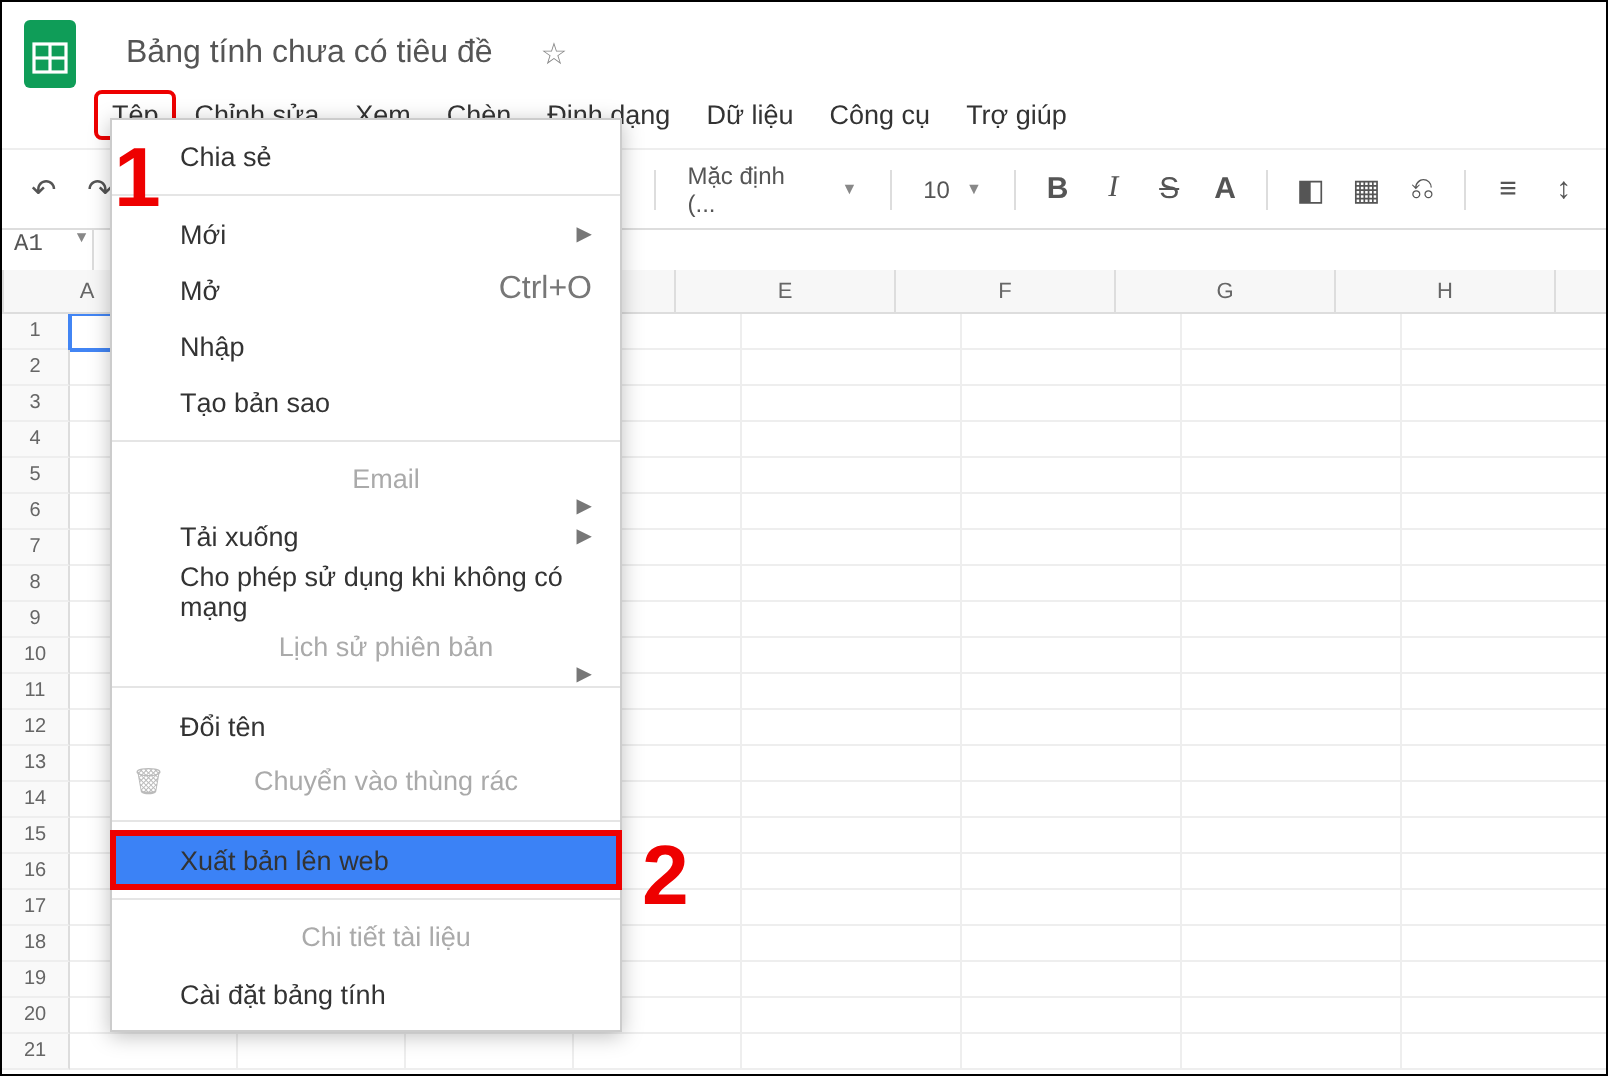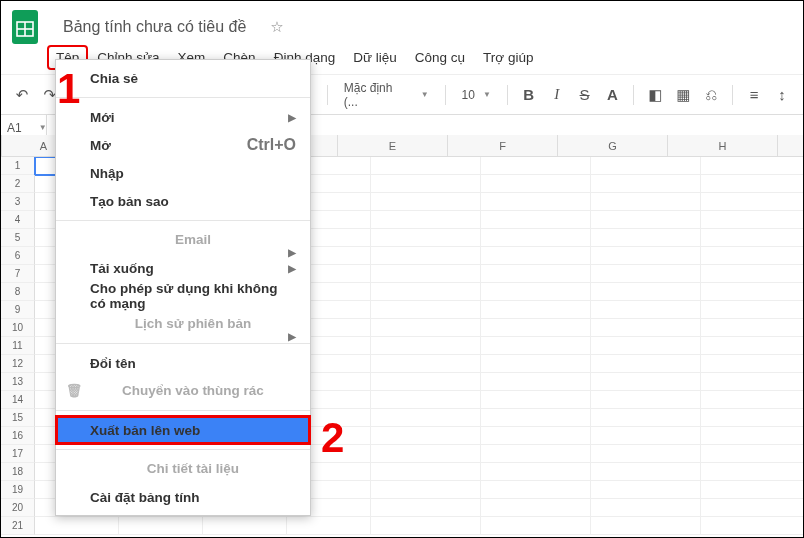--- a/index.html
+++ b/index.html
@@ -81,24 +81,24 @@
   .tbtn.A::after{content:"";position:absolute;left:4px;right:4px;bottom:4px;height:2px;}
 
   
   .namebox-row {
     display:flex;align-items:center;
     height: 26px;
     border-bottom:1px solid #ddd;
   }
   .namebox {
     width:46px;height:100%;
-    display:flex;align-items:center;gap:17px;
+    display:flex;align-items:flex-start;gap:17px;
     padding-left:6px;
     border-right:1px solid #ddd;
-    font-size:12px;color:#555;
+    font-size:12px;color:#555;font-family:Liberation Mono, monospace;
   }
   .namebox .caret{margin-left:auto;margin-right:4px;}
 
   
   .grid-wrap {
     position:absolute;
     top: 134px; 
     left:0;right:0;bottom:0;
     display:flex;
     flex-direction:column;
@@ -140,21 +140,20 @@
   .menu {
     position:absolute;
     top: 58px;
     left: 54px;
     width: 256px;
     background:#fff;
     box-shadow: 0 2px 10px rgba(0,0,0,0.25);
     border:1px solid #ccc;
     z-index:10;
     padding: 4px 0;
-    font-weight: bold;
   }
   .menu-item{
     display:flex;align-items:center;
     padding: 6px 14px 6px 34px;
     font-size:13.5px;
     color:#333;
     position:relative;
     height:28px;
   }
   .menu-item.disabled{ color:#aaa;flex-direction:column;}

